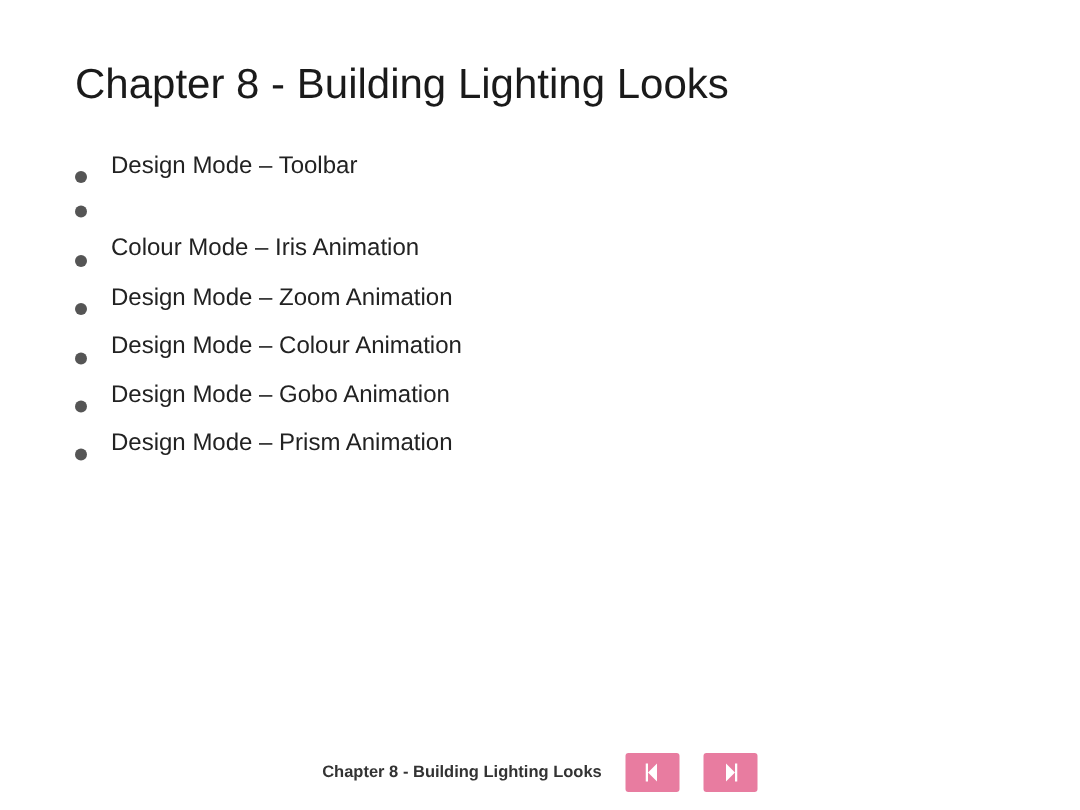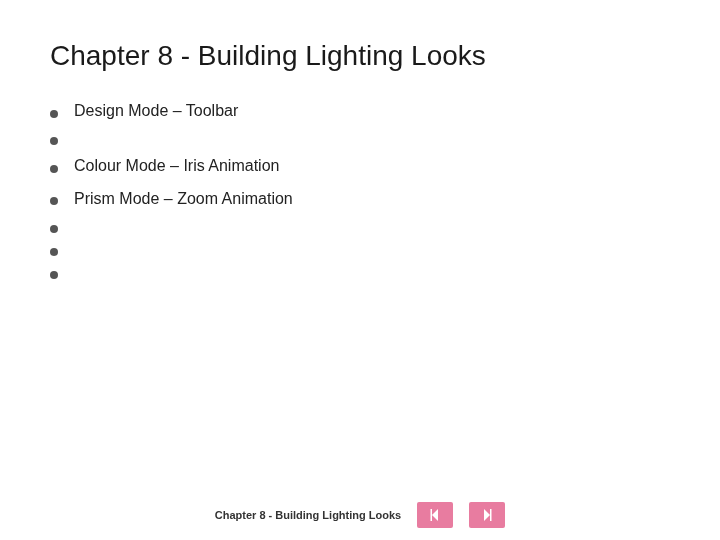--- a/index.html
+++ b/index.html
@@ -36,21 +36,21 @@
     }
 
     .bullet-list {
       list-style: none;
       padding: 0;
       margin: 0;
     }
 
     .bullet-list li {
       display: flex;
-      align-items: center;
+      align-items: flex-end;
       margin-bottom: 10px;
       font-size: 16px;
       color: #222222;
       line-height: 1.4;
     }
 
     .bullet-dot {
       display: inline-block;
       width: 8px;
       height: 8px;
@@ -110,30 +110,33 @@
       </li>
       <li>
         <span class="bullet-dot"></span>
       </li>
       <li>
         <span class="bullet-dot"></span>
         <span>Colour Mode – Iris Animation</span>
       </li>
       <li>
         <span class="bullet-dot"></span>
-        <span>Prism Mode – Zoom Animation</span>
+        <span>Design Mode – Zoom Animation</span>
       </li>
       <li>
         <span class="bullet-dot"></span>
+        <span>Design Mode – Colour Animation</span>
       </li>
       <li>
         <span class="bullet-dot"></span>
+        <span>Design Mode – Gobo Animation</span>
       </li>
       <li>
         <span class="bullet-dot"></span>
+        <span>Design Mode – Prism Animation</span>
       </li>
     </ul>
 
   <div class="footer">
     <span class="footer-text">Chapter 8 - Building Lighting Looks</span>
 
     <button class="nav-button">
       <svg viewBox="0 0 24 24" xmlns="http://www.w3.org/2000/svg">
         <polygon points="16,4 8,12 16,20" fill="#ffffff"></polygon>
         <rect x="6" y="4" width="2" height="16" fill="#ffffff"></rect>

